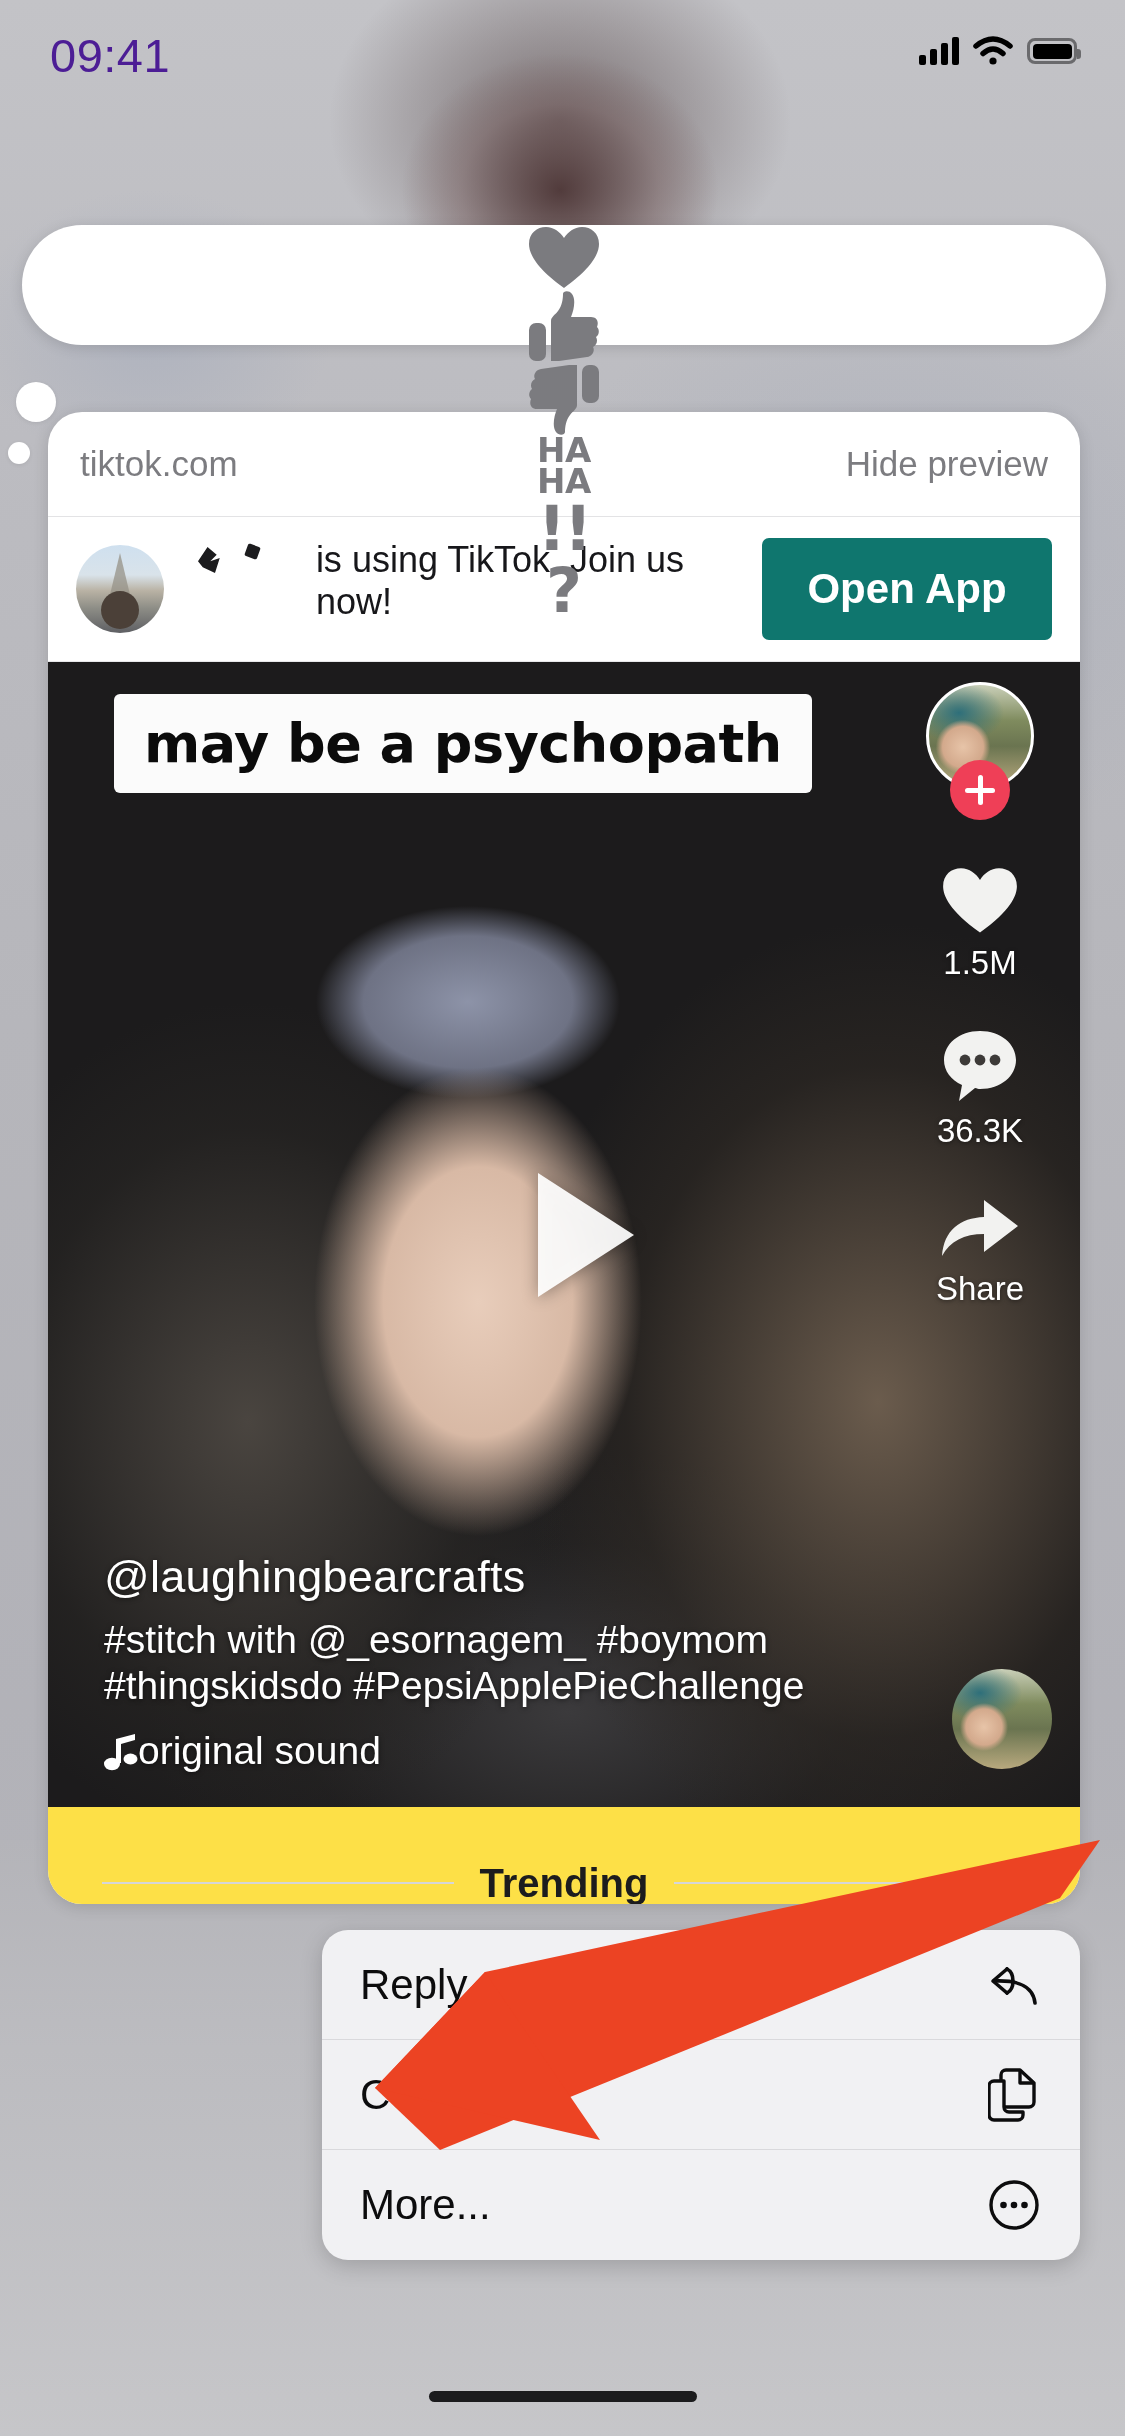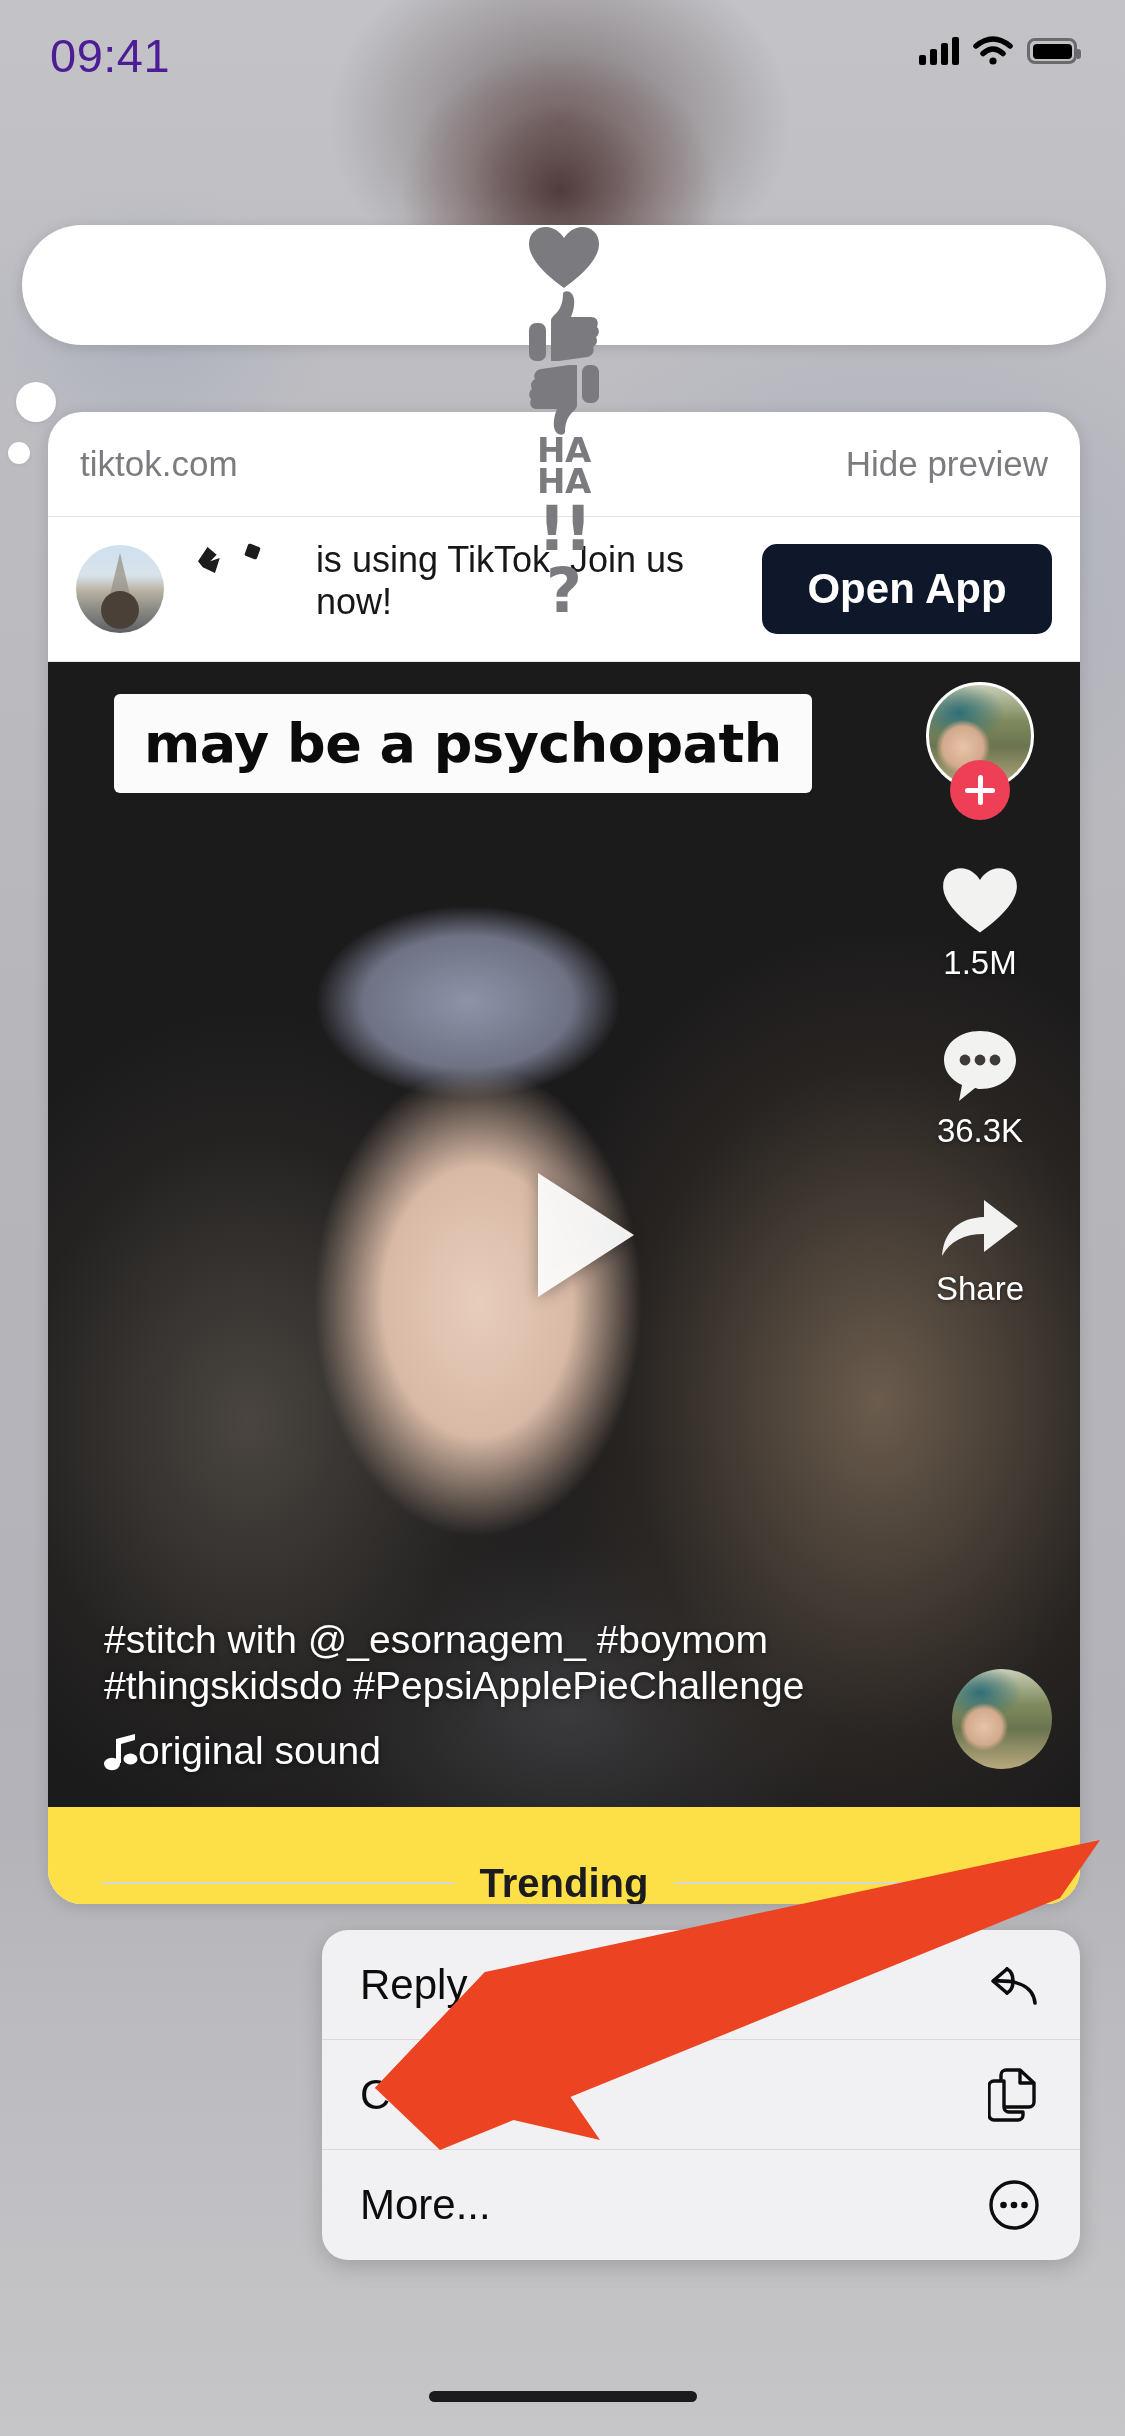--- a/index.html
+++ b/index.html
@@ -138,21 +138,21 @@
     content:""; position:absolute; left:4px; top:8px; width:34px;height:26px;
     background:#1c1c1e;
     clip-path:polygon(0% 55%, 28% 0%, 55% 30%, 36% 55%, 64% 42%, 50% 100%, 14% 78%);
   }
   #banner-user::after{
     content:""; position:absolute; left:52px; top:6px; width:13px;height:13px;
     background:#1c1c1e; border-radius:2px; transform:rotate(20deg);
   }
   #banner-line{ font-size:36px; color:#17171a; }
   #open-app{
-    width:290px;height:90px;border-radius:15px;background:#0f172a;
+    width:290px;height:102px;border-radius:7px;background:#0f766e;
     color:#fff;font-size:42px;font-weight:700;
     display:flex;align-items:center;justify-content:center;
     flex:0 0 290px; border:none;
   }
 
   
   #video{
     position:relative; height:1145px; overflow:hidden;
     background:#2a2724;
   }
@@ -386,20 +386,21 @@
 
       <div class="railitem">
         <svg width="80" height="66" viewBox="0 0 80 66">
           <path d="M2 60 C4 34 20 22 44 21 L44 4 L78 30 L44 56 L44 38 C24 38 10 45 2 60 Z" fill="#f2f2f0"></path>
         </svg>
         <div class="railcount">Share</div>
       </div>
     </div>
 
     <div id="video-info">
+      <div id="handle">@laughingbearcrafts</div>
       <div class="desc">#stitch with @_esornagem_ #boymom</div>
       <div class="desc">#thingskidsdo #PepsiApplePieChallenge</div>
       <div id="sound">
         <svg width="34" height="40" viewBox="0 0 34 40">
           <path d="M12 32 L12 8 L31 3 L31 9 L17 13 L17 32 Z" fill="#fff"></path>
           <ellipse cx="8" cy="33" rx="8" ry="6.2" fill="#fff"></ellipse>
           <ellipse cx="26.5" cy="28" rx="7" ry="5.4" fill="#fff"></ellipse>
         </svg>
         <span>original sound</span>
       </div>

